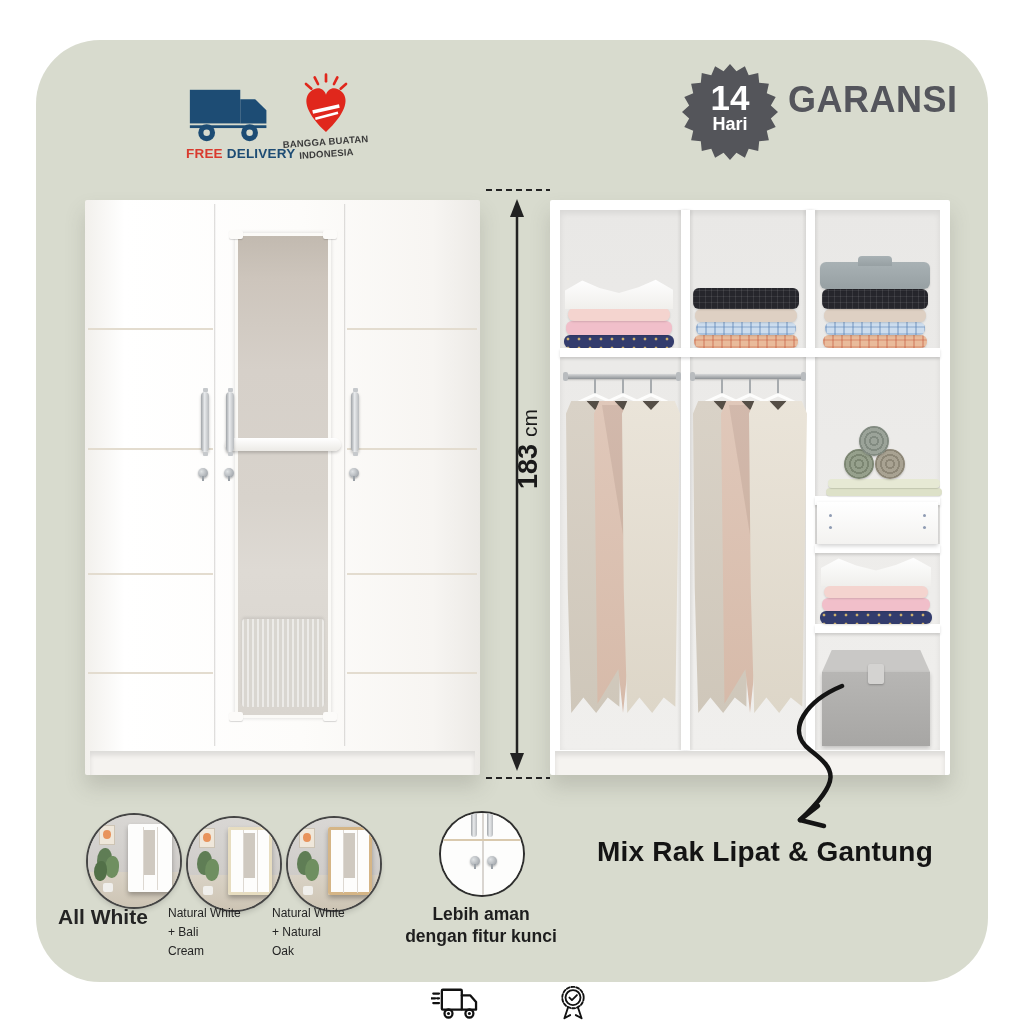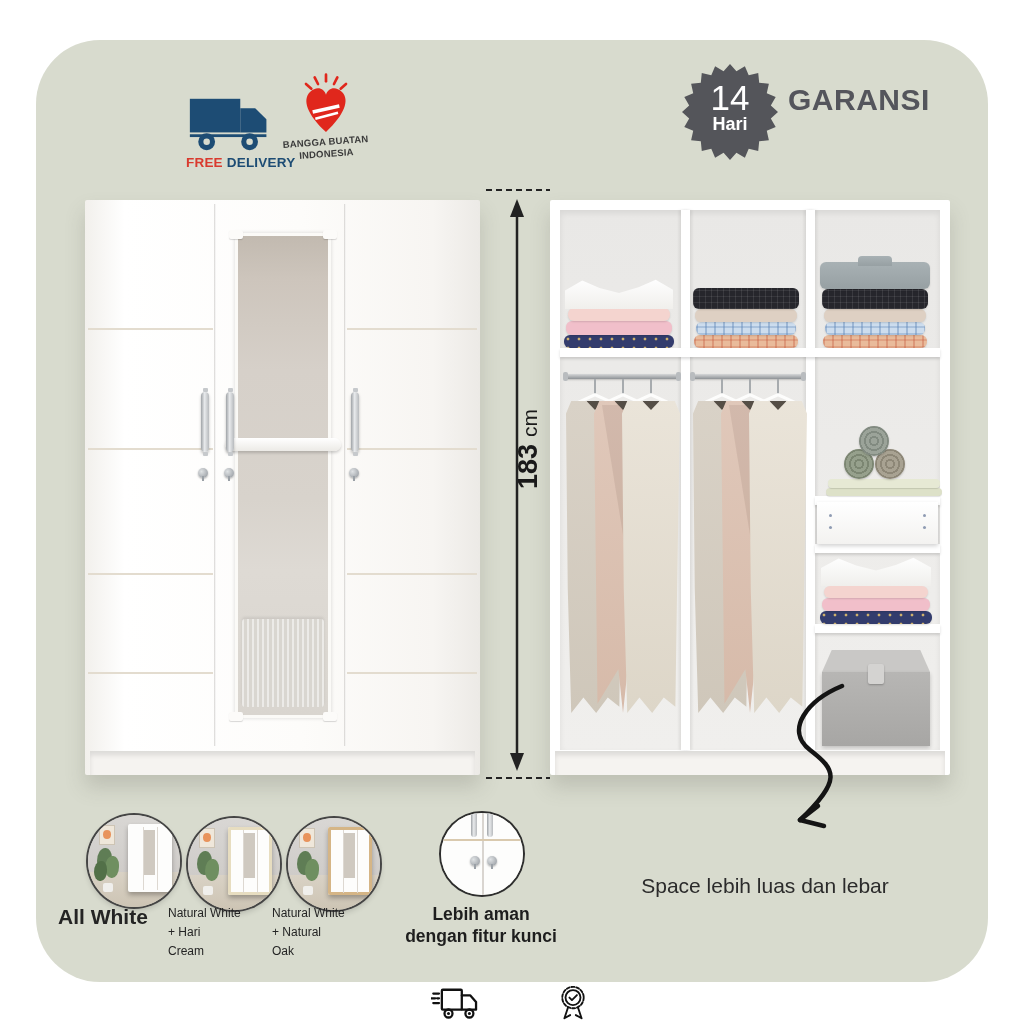--- a/index.html
+++ b/index.html
@@ -7,40 +7,40 @@
   #stage { position:relative; width:1024px; height:1024px; }
   .abs { position:absolute; }
 
   
   .panel { position:absolute; left:36px; top:40px; width:952px; height:942px; background:#d8dbce; border-radius:64px; }
 
   
   .logo-fc { left:88px; top:68px; width:88px; height:108px; }
   .logo-fc svg { width:100%; height:100%; }
 
-  .badge-del { left:186px; top:93px; width:88px; height:90px; text-align:center; }
+  .badge-del { left:186px; top:84px; width:88px; height:90px; text-align:center; }
   .badge-del svg { width:84px; height:62px; display:block; margin:0 auto; }
   .del-text { font-size:13.5px; font-weight:bold; letter-spacing:.2px; white-space:nowrap; }
   .del-text .w1 { color:#d93a2e; } .del-text .w2 { color:#1d4c74; }
 
   .badge-bangga { left:278px; top:72px; width:96px; height:100px; text-align:center; }
   .badge-bangga svg { width:70px; height:64px; display:block; margin:0 auto; }
   .bangga-text { font-size:9.5px; font-weight:bold; color:#3b3b3b; line-height:12px; transform:rotate(-4deg); letter-spacing:.2px; }
 
   .badge-size { left:374px; top:82px; width:94px; height:80px; background:#58595b; border-radius:14px; text-align:center; box-shadow:0 2px 4px rgba(0,0,0,.15); }
   .size-label { color:#ffffff; font-weight:bold; font-size:21px; margin-top:8px; }
   .size-value { color:#e9e9e7; font-weight:bold; font-size:42px; line-height:42px; margin-top:-4px; }
 
   .seal { left:682px; top:64px; width:96px; height:96px; }
   .seal svg { width:100%; height:100%; }
   .seal-txt { position:absolute; left:0; top:0; width:100%; height:100%; text-align:center; color:#fff; }
-  .seal-num { font-size:35px; font-weight:normal; margin-top:17px; line-height:34px; }
+  .seal-num { font-size:35px; font-weight:bold; margin-top:17px; line-height:34px; }
   .seal-unit { font-size:18px; font-weight:bold; line-height:18px; }
 
-  .guarantee { left:788px; top:82px; font-size:30px; font-weight:bold; color:#54555c; line-height:36px; letter-spacing:.5px;text-align:center; }
+  .guarantee { left:788px; top:82px; font-size:36px; font-weight:bold; color:#54555c; line-height:36px; letter-spacing:.5px;text-align:center; }
 
   
   .w-closed { left:85px; top:200px; width:395px; height:575px;
     background:linear-gradient(90deg,#f2f0ec 0%,#ffffff 10%,#fdfcfa 55%,#f7f5f2 88%,#eceae6 100%);
     box-shadow:0 12px 20px rgba(95,95,85,.22); border-radius:2px; }
   .vgap { position:absolute; top:4px; width:2px; height:542px; background:linear-gradient(90deg,rgba(90,85,78,.25),rgba(255,255,255,.8)); }
   .hseam { position:absolute; height:1.5px; background:#e3dccf; }
   .mirror { position:absolute; left:150px; top:33px; width:96px; height:485px; border:3px solid #fbfaf7;
     background:linear-gradient(180deg,#c2bab0 0%,#cdc5bc 9%,#d6d0c9 28%,#d8d3cc 55%,#dedad4 70%,#d9d5cf 100%); box-shadow:0 0 4px rgba(0,0,0,.15); }
   .mirror .rug { position:absolute; left:4px; right:4px; bottom:8px; height:88px; background:#d9d6d0;
@@ -381,21 +381,21 @@
         <div class="pot"></div>
         </div>
     </div>
   </div>
 
   <div class="vlabel big" style="left:58px;top:905px;width:152px">
     <div>All White</div>
   </div>
   <div class="vlabel small" style="left:168px;top:904px;width:132px">
     <div>Natural White</div>
-      <div>+ Hari</div>
+      <div>+ Bali</div>
       <div>Cream</div>
   </div>
   <div class="vlabel small" style="left:272px;top:904px;width:124px">
     <div>Natural White</div>
       <div>+ Natural</div>
       <div>Oak</div>
   </div>
 
   <div class="circle" style="left:441px;top:813px;width:82px;height:82px;box-shadow:0 0 0 2px #2e2e2e">
     <div class="lockscene">
@@ -409,21 +409,21 @@
   </div>
   <div class="locklabel">
     <div>Lebih aman</div>
       <div>dengan fitur kunci</div>
   </div>
 
   <svg class="abs arrow-svg" viewBox="0 0 110 162">
     <path d="M72,8 C38,22 14,52 40,72 C66,92 72,102 30,142" fill="none" stroke="#141414" stroke-width="4.5" stroke-linecap="round"></path>
     <path d="M30,142 L48,128 M30,142 L54,148" fill="none" stroke="#141414" stroke-width="4.5" stroke-linecap="round"></path>
   </svg>
-  <div class="abs mix-sub" style="top:874px">Space lebih luas dan lebar</div>
+  <div class="abs mix-title">Mix Rak Lipat &amp; Gantung</div>
 
   <div class="footer">
     <svg width="54" height="38" viewBox="0 0 56 40">
       <g fill="none" stroke="#111" stroke-width="2.4" stroke-linecap="round" stroke-linejoin="round">
         <rect x="11" y="5" width="21" height="21" rx="1"></rect>
         <path d="M32,11 h9 l6,7 v8 h-15"></path>
         <circle cx="18" cy="30" r="4.2"></circle>
           <circle cx="40" cy="30" r="4.2"></circle>
         <path d="M2,9 h6 M0,14 h4 M6,14 h2 M2,19 h6"></path>
       </g>

